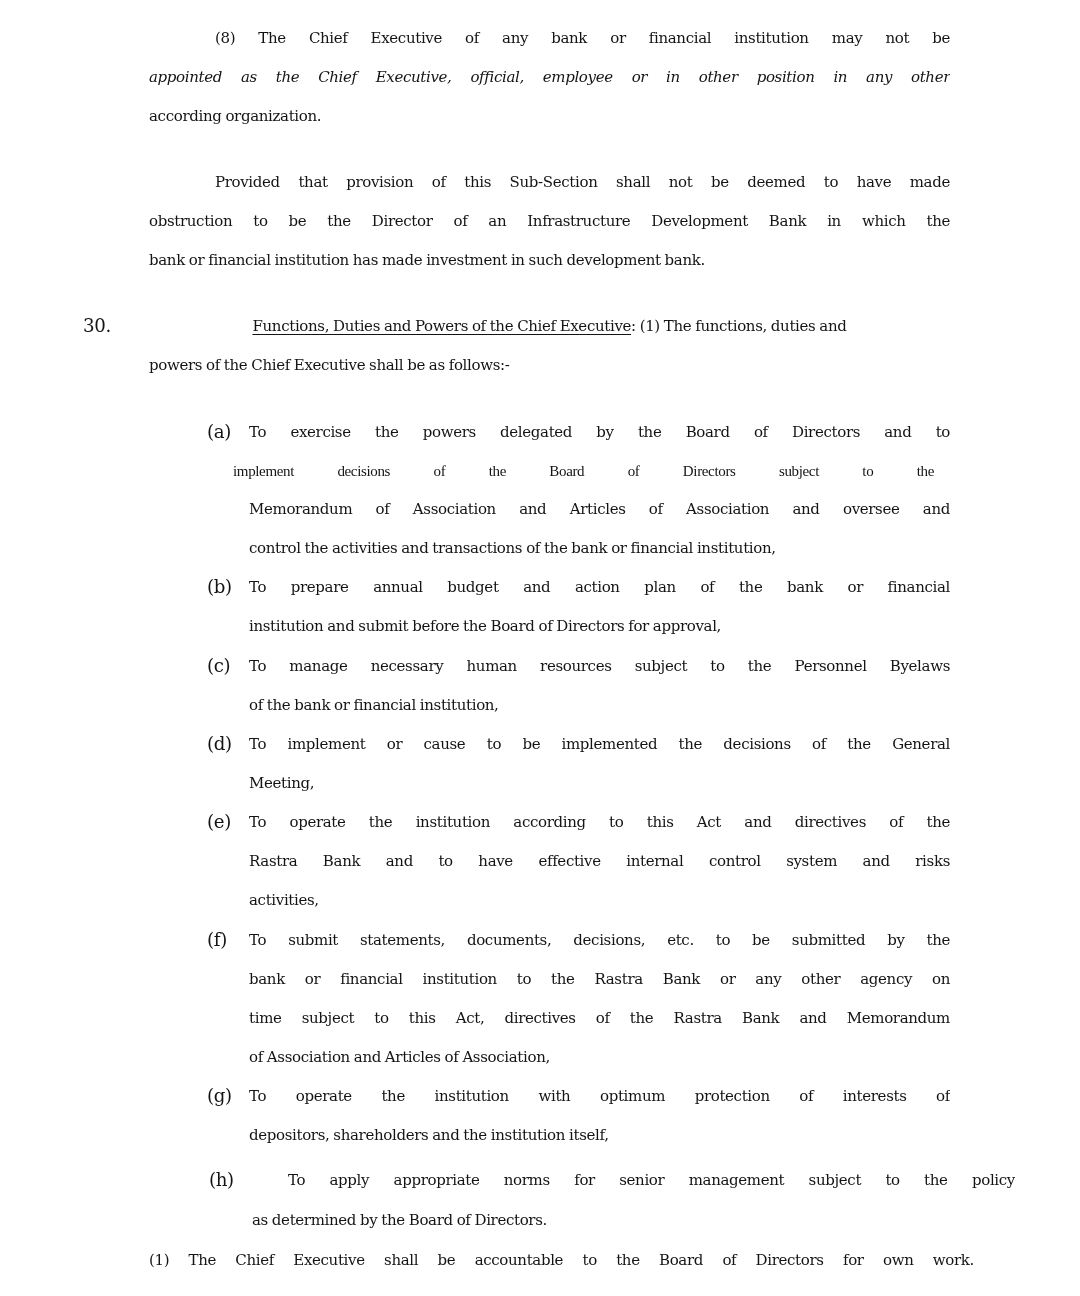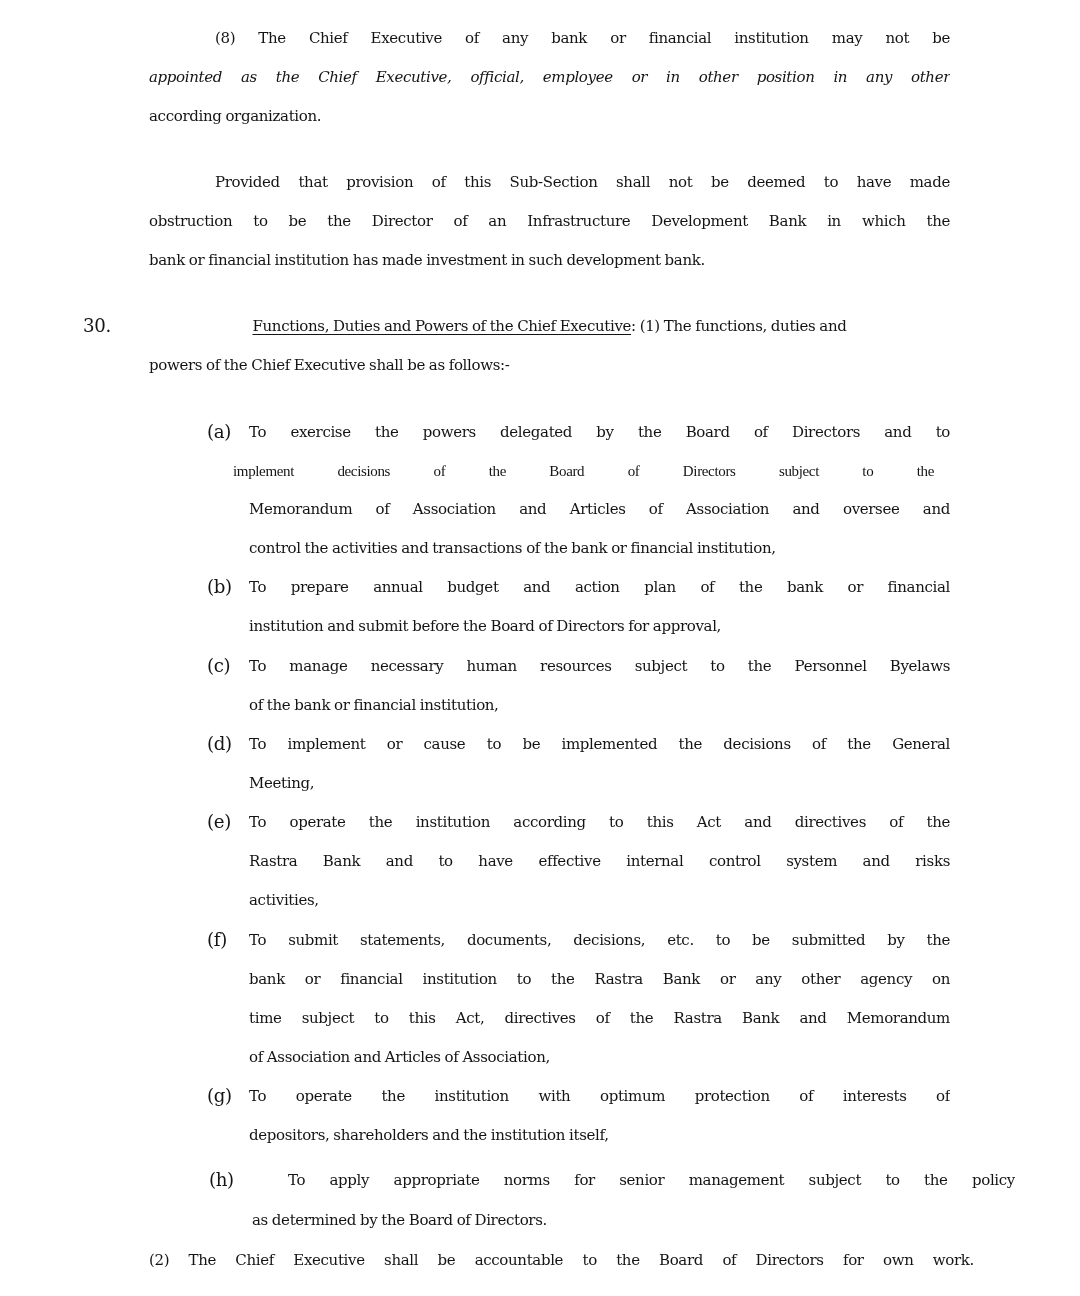--- a/index.html
+++ b/index.html
@@ -123,15 +123,15 @@
       <div class="line" style="left:249px; top:1123px;">depositors, shareholders and the institution itself,</div>
     </div>
 
     <div>
       <div class="label" style="left:209px; top:1168px;">(h)</div>
       <div class="line just" style="left:252px; top:1168px; width:727px;margin-left:36px;">To apply appropriate norms for senior management subject to the policy</div>
       <div class="line" style="left:252px; top:1208px;">as determined by the Board of Directors.</div>
     </div>
   </div>
 
-  <div class="line just" style="left:149px; top:1248px; width:825px;">(2) The Chief Executive shall be accountable to the Board of Directors for own work.</div>
+  <div class="line just" style="left:149px; top:1248px; width:825px;">(1) The Chief Executive shall be accountable to the Board of Directors for own work.</div>
 
 </div>
 
 </body></html>

